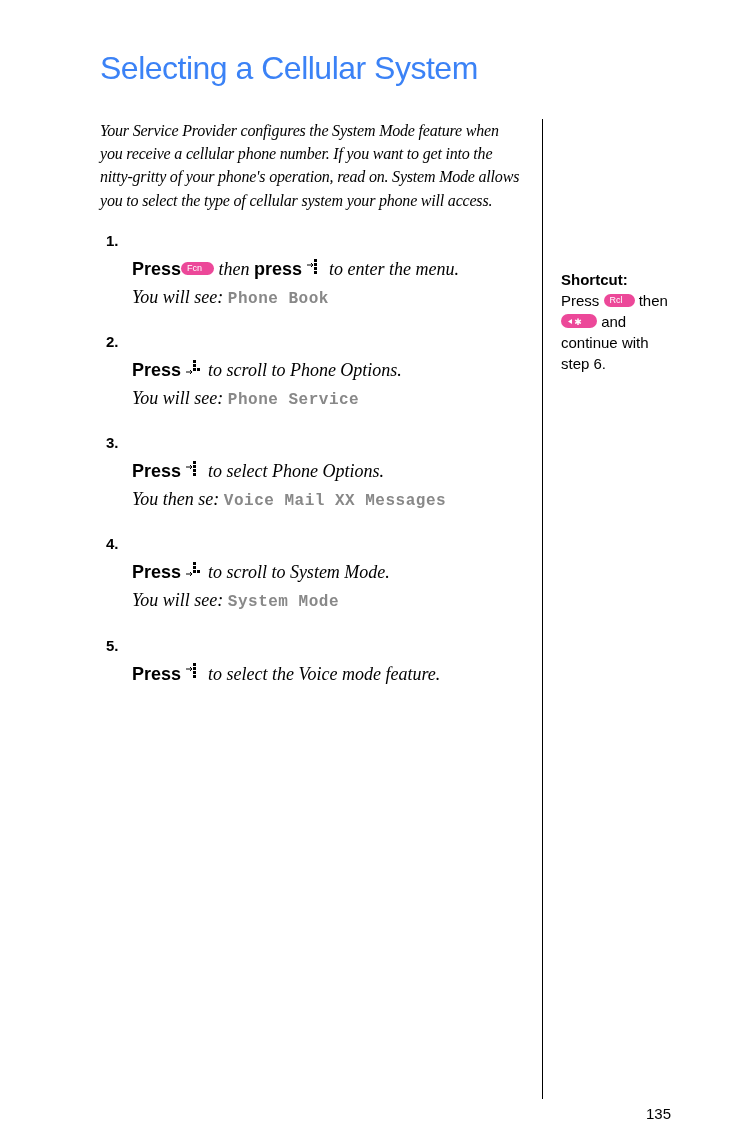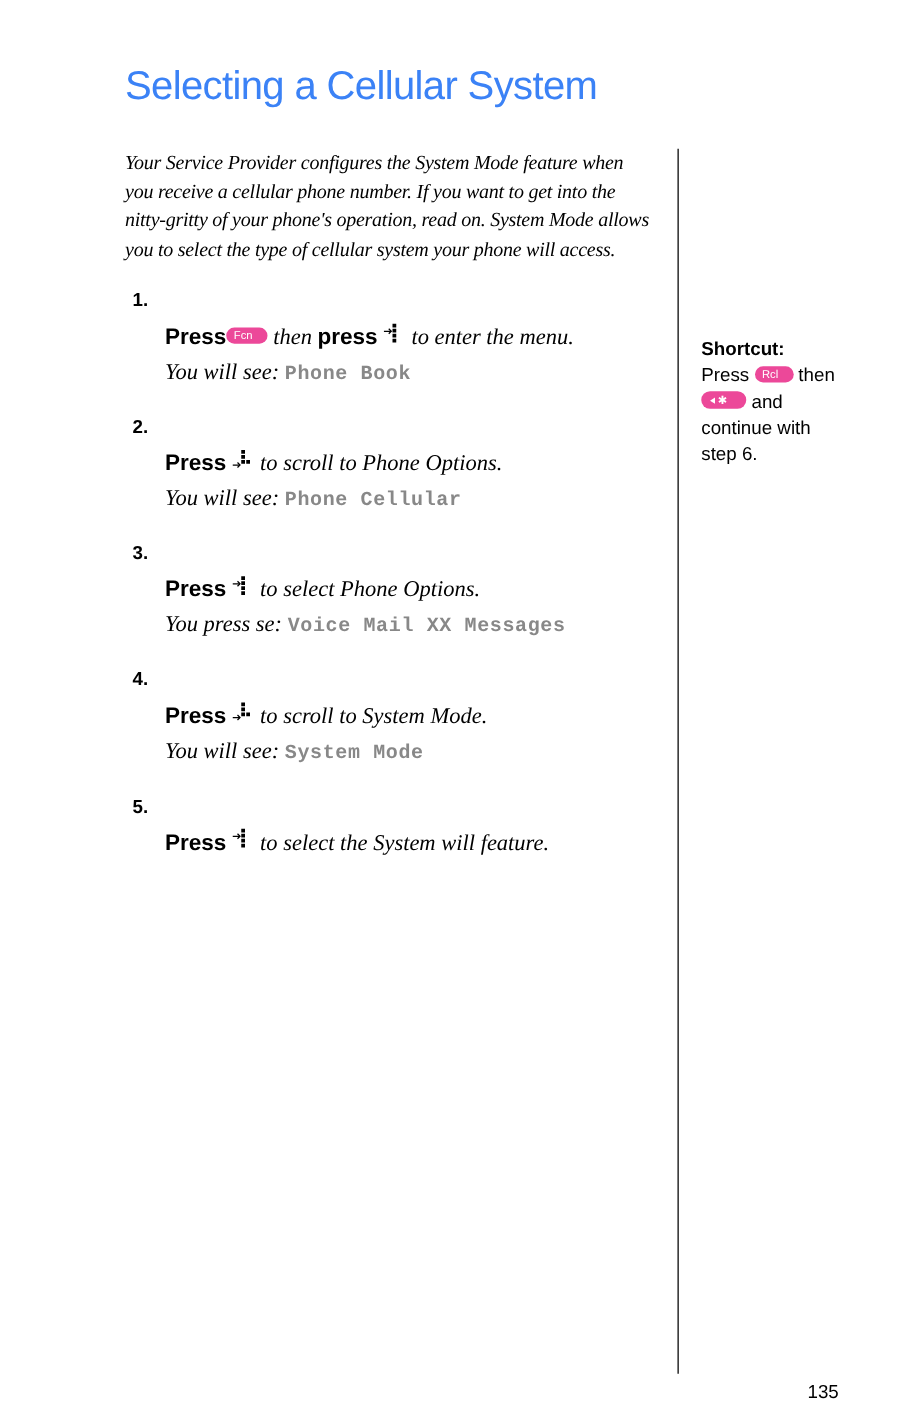--- a/index.html
+++ b/index.html
@@ -149,37 +149,37 @@
         <span class="step-body">
           <span class="bold-sans">Press</span>
           <span class="joy-icon"><svg width="18" height="18" viewBox="0 0 18 18">
                 <rect x="7" y="2" width="3" height="3" fill="#000"></rect>
                 <rect x="7" y="6" width="3" height="3" fill="#000"></rect>
                 <rect x="7" y="10" width="3" height="3" fill="#000"></rect>
                 <rect x="11" y="10" width="3" height="3" fill="#000"></rect>
                 <path d="M0 14 L6 14" stroke="#000" stroke-width="1"></path>
                 <path d="M4 12 L6 14 L4 16" stroke="#000" stroke-width="1" fill="none"></path>
               </svg></span><span class="italic"> to scroll to Phone Options.</span><br>
-          <span class="italic">You will see:</span> <span class="display-font">Phone Cellular</span>
+          <span class="italic">You will see:</span> <span class="display-font">Phone Service</span>
         </span>
       </div>
 
       <div class="step">
         <span class="step-num">3.</span>
         <span class="step-body">
           <span class="bold-sans">Press</span>
           <span class="joy-icon"><svg width="18" height="18" viewBox="0 0 18 18">
                 <rect x="7" y="2" width="3" height="3" fill="#000"></rect>
                 <rect x="7" y="6" width="3" height="3" fill="#000"></rect>
                 <rect x="7" y="10" width="3" height="3" fill="#000"></rect>
                 <rect x="7" y="14" width="3" height="3" fill="#000"></rect>
                 <path d="M0 8 L6 8" stroke="#000" stroke-width="1"></path>
                 <path d="M4 6 L6 8 L4 10" stroke="#000" stroke-width="1" fill="none"></path>
               </svg></span><span class="italic"> to select Phone Options.</span><br>
-          <span class="italic">You press se:</span> <span class="display-font">Voice Mail XX Messages</span>
+          <span class="italic">You then se:</span> <span class="display-font">Voice Mail XX Messages</span>
         </span>
       </div>
 
       <div class="step">
         <span class="step-num">4.</span>
         <span class="step-body">
           <span class="bold-sans">Press</span>
           <span class="joy-icon"><svg width="18" height="18" viewBox="0 0 18 18">
                 <rect x="7" y="2" width="3" height="3" fill="#000"></rect>
                 <rect x="7" y="6" width="3" height="3" fill="#000"></rect>
@@ -196,21 +196,21 @@
         <span class="step-num">5.</span>
         <span class="step-body">
           <span class="bold-sans">Press</span>
           <span class="joy-icon"><svg width="18" height="18" viewBox="0 0 18 18">
                 <rect x="7" y="2" width="3" height="3" fill="#000"></rect>
                 <rect x="7" y="6" width="3" height="3" fill="#000"></rect>
                 <rect x="7" y="10" width="3" height="3" fill="#000"></rect>
                 <rect x="7" y="14" width="3" height="3" fill="#000"></rect>
                 <path d="M0 8 L6 8" stroke="#000" stroke-width="1"></path>
                 <path d="M4 6 L6 8 L4 10" stroke="#000" stroke-width="1" fill="none"></path>
-              </svg></span><span class="italic"> to select the System will feature.</span>
+              </svg></span><span class="italic"> to select the Voice mode feature.</span>
         </span>
       </div>
 
     </div>
   </div>
 
   <div class="side-col">
     <div class="shortcut">
       <span class="title">Shortcut:</span><br>
       <span>Press </span><span class="key-pill">Rcl</span><span> then</span><br>

